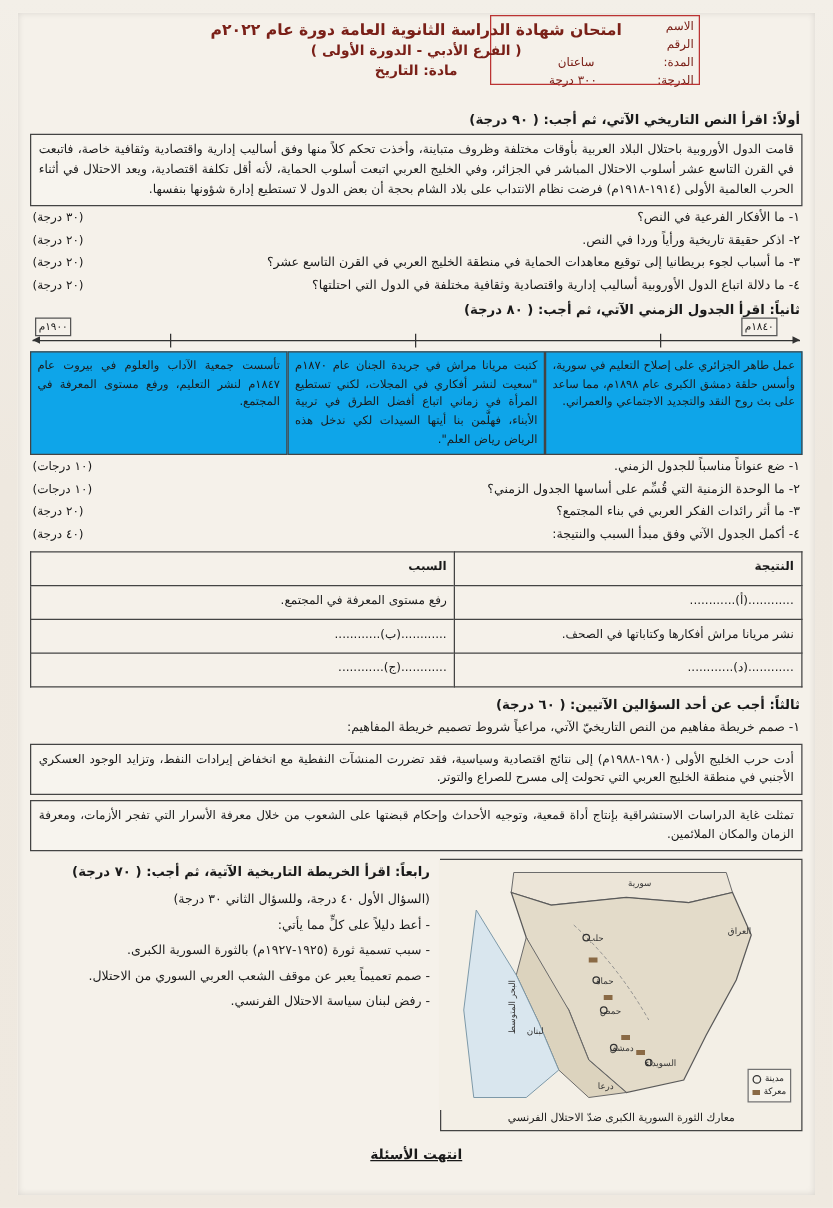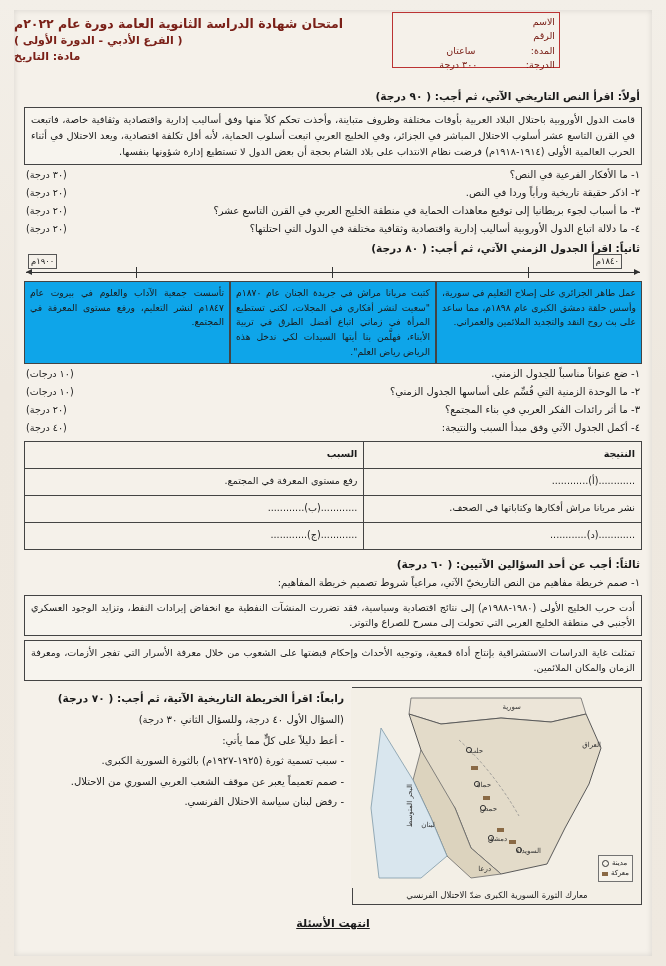--- a/index.html
+++ b/index.html
@@ -17,21 +17,21 @@
       linear-gradient(180deg,#f3efe8 0%,#eee8df 40%,#efe9e0 100%);
   }
   .sheet{
     position:absolute;
     left:14px;right:14px;top:10px;bottom:10px;
     background:#f5f1ea;
     box-shadow:0 0 6px rgba(0,0,0,.12) inset;
   }
   .hdr{
     position:absolute;top:6px;left:0;right:0;
-    text-align:left;
+    text-align:center;
   }
   .hdr .title{
     font-size:12.5px;font-weight:bold;color:#7a2018;
     letter-spacing:0;
   }
   .hdr .sub{
     font-size:11px;font-weight:bold;color:#7a2018;margin-top:3px;
   }
   .hdr .subject{
     font-size:11px;font-weight:bold;color:#7a2018;margin-top:3px;
@@ -196,21 +196,21 @@
       <div class="timeline-wrap">
         <div class="tl-axis">
           <div class="tl-line"></div>
           <div class="tl-lbl" style="right:18px;">١٨٤٠م</div>
           <div class="tl-lbl" style="left:2px;">١٩٠٠م</div>
           <div class="tl-tick" style="right:18%;"></div>
           <div class="tl-tick" style="right:50%;"></div>
           <div class="tl-tick" style="right:82%;"></div>
         </div>
         <div class="tl-cards">
-          <div class="tl-card">عمل طاهر الجزائري على إصلاح التعليم في سورية، وأسس حلقة دمشق الكبرى عام ١٨٩٨م، مما ساعد على بث روح النقد والتجديد الملائمين والعمراني.</div>
+          <div class="tl-card">عمل طاهر الجزائري على إصلاح التعليم في سورية، وأسس حلقة دمشق الكبرى عام ١٨٩٨م، مما ساعد على بث روح النقد والتجديد الاجتماعي والعمراني.</div>
           <div class="tl-card">كتبت مريانا مراش في جريدة الجنان عام ١٨٧٠م "سعيت لنشر أفكاري في المجلات، لكني تستطيع المرأة في زماني اتباع أفضل الطرق في تربية الأبناء، فهلَّمن بنا أيتها السيدات لكي ندخل هذه الرياض رياض العلم".</div>
           <div class="tl-card">تأسست جمعية الآداب والعلوم في بيروت عام ١٨٤٧م لنشر التعليم، ورفع مستوى المعرفة في المجتمع.</div>
         </div>
       </div>
 
       <div class="q">
         <span class="txt">١- ضع عنواناً مناسباً للجدول الزمني.</span>
         <span class="mark">(١٠ درجات)</span>
       </div>
       <div class="q">

